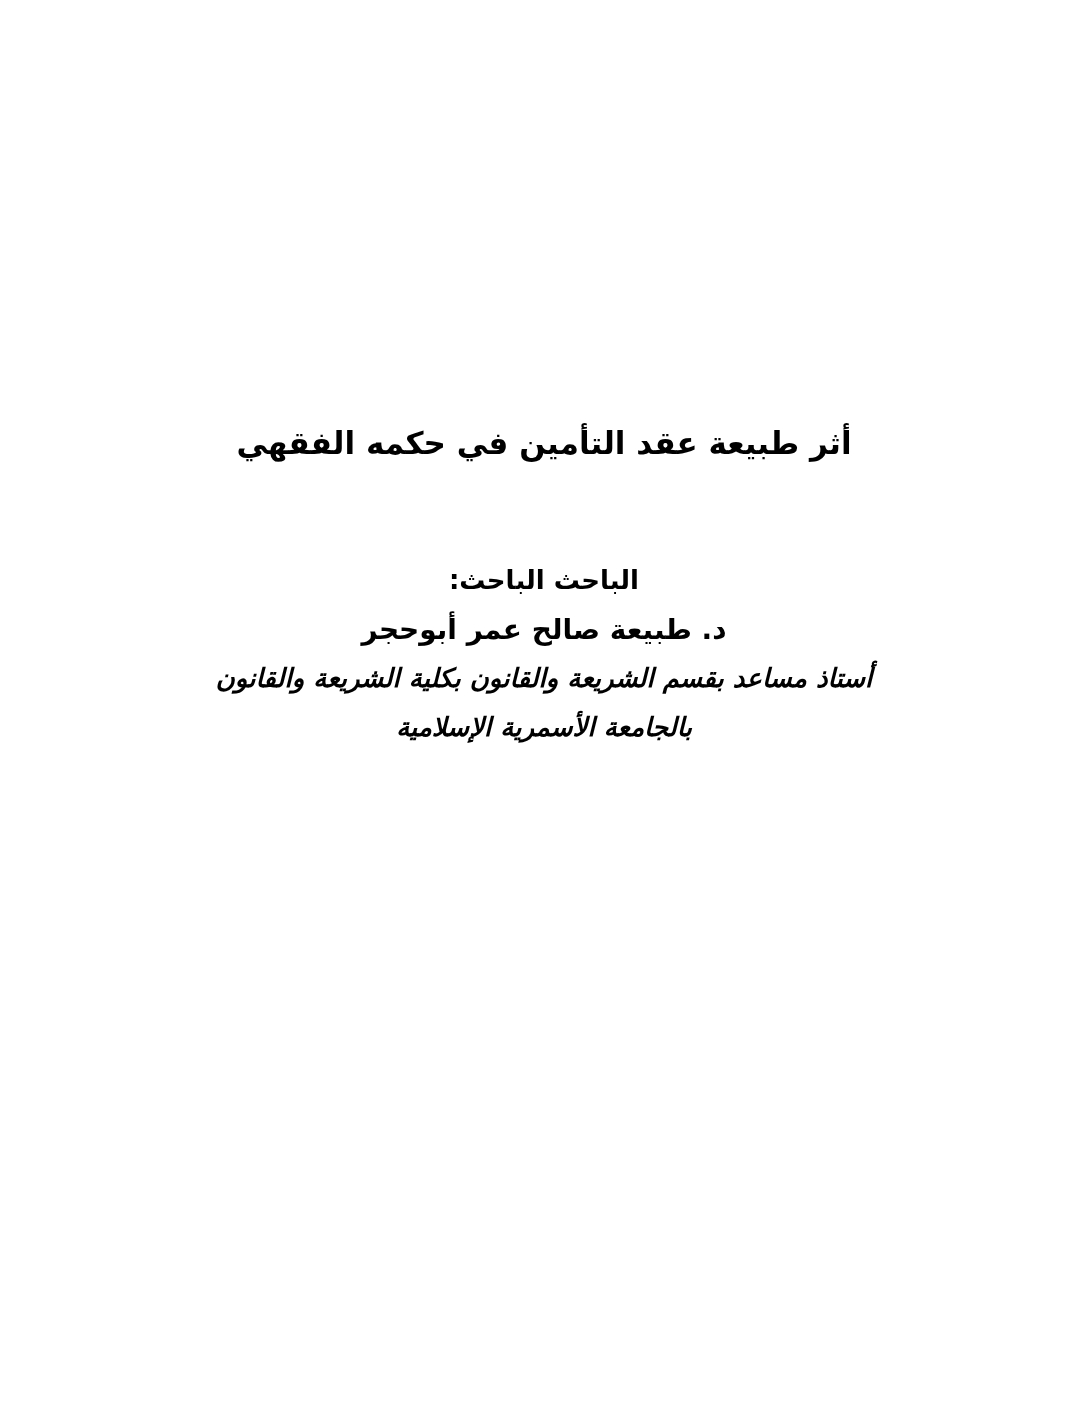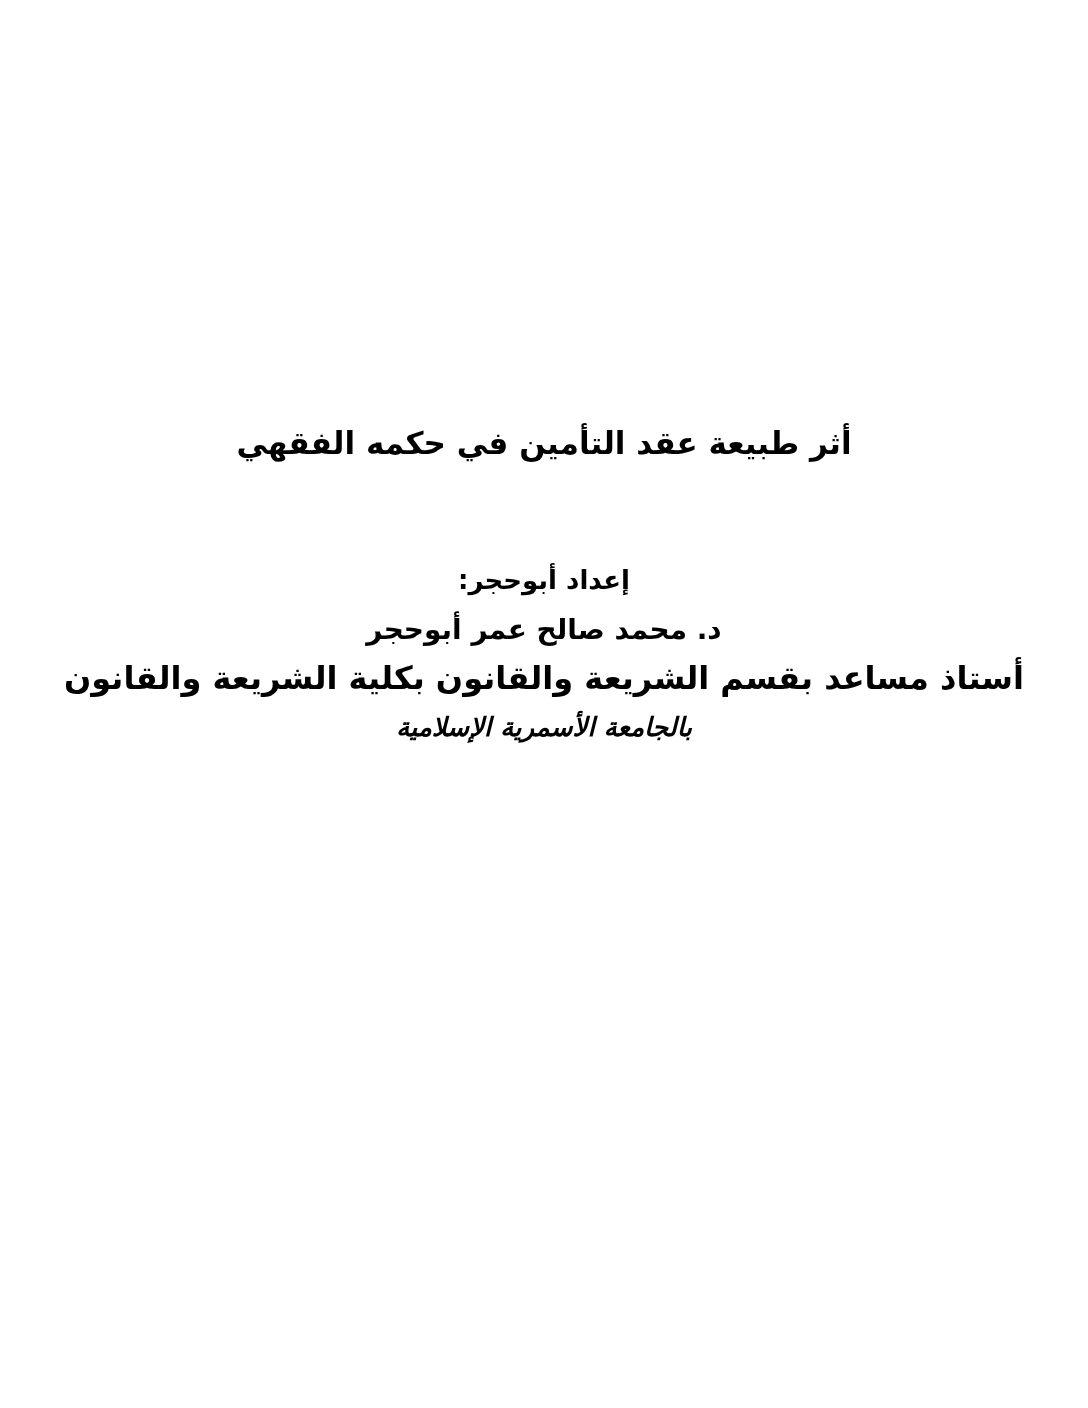--- a/index.html
+++ b/index.html
@@ -35,30 +35,30 @@
     right: 0;
     text-align: center;
   }
   .author-block .line {
     display: block;
     font-weight: bold;
     line-height: 49px;
   }
   .byline-label   { font-size: 26px; }
   .author-name    { font-size: 28px; }
-  .author-position{ font-size: 32px; }
+  .author-position{ font-size: 26px; font-style: italic; }
   .institution    { font-size: 26px; font-style: italic; }
 </style>
 </head>
 <body>
 
 <div class="page">
 
   <h1 class="doc-title">أثر طبيعة عقد التأمين في حكمه الفقهي</h1>
 
   <div class="author-block">
-    <span class="line byline-label">إعداد أبوحجر:</span>
-    <span class="line author-name">د. محمد صالح عمر أبوحجر</span>
+    <span class="line byline-label">الباحث الباحث:</span>
+    <span class="line author-name">د. طبيعة صالح عمر أبوحجر</span>
     <span class="line author-position">أستاذ مساعد بقسم الشريعة والقانون بكلية الشريعة والقانون</span>
     <span class="line institution">بالجامعة الأسمرية الإسلامية</span>
   </div>
 
 </div>
 
 </body></html>

